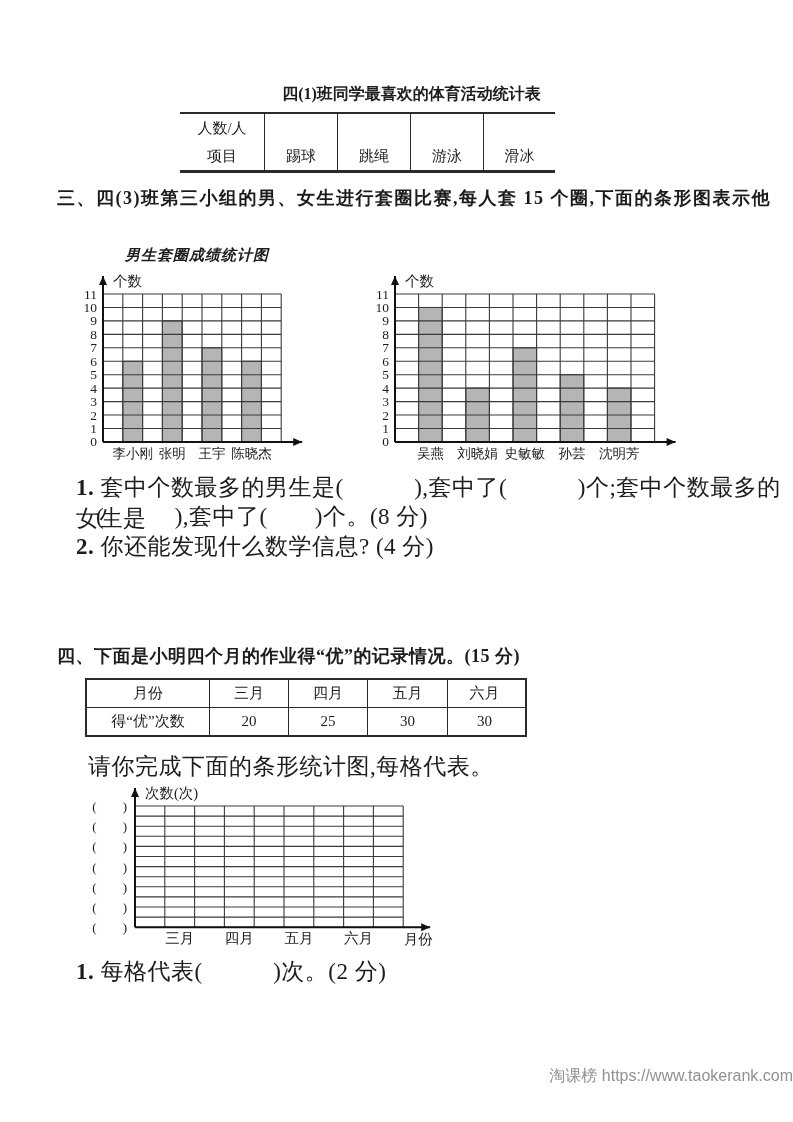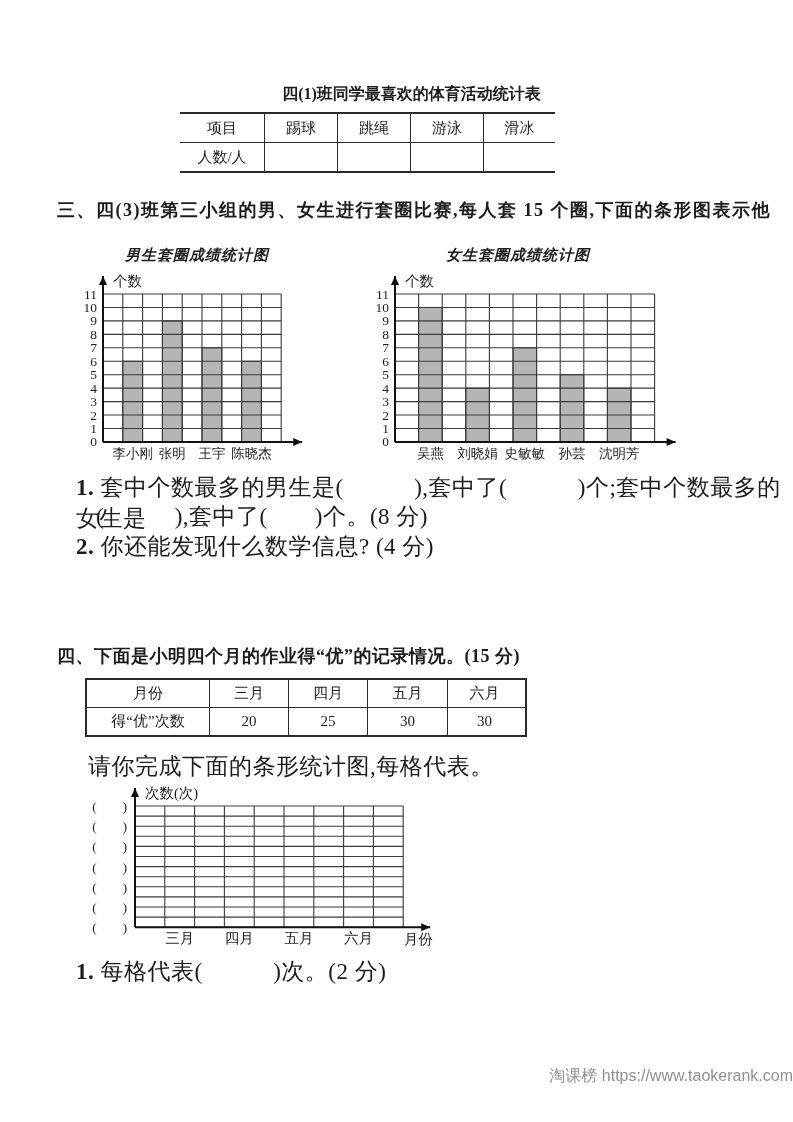--- a/index.html
+++ b/index.html
@@ -41,40 +41,39 @@
             font-family:"Liberation Sans","DejaVu Sans",sans-serif; }
 </style>
 </head>
 <body>
 
 <div class="page">
 
   <div class="abs t1-title">四(1)班同学最喜欢的体育活动统计表</div>
 
   <div class="abs tbl1">
+    <div class="row">
+      <div class="cell c0">人数/人</div>
+      <div class="cell c1"></div>
+      <div class="cell c2"></div>
+      <div class="cell c3"></div>
+      <div class="cell c4"></div>
+    </div>
     <div class="row hdr">
       <div class="cell c0">项目</div>
       <div class="cell c1">踢球</div>
       <div class="cell c2">跳绳</div>
       <div class="cell c3">游泳</div>
       <div class="cell c4">滑冰</div>
     </div>
-    <div class="row">
-      <div class="cell c0">人数/人</div>
-      <div class="cell c1"></div>
-      <div class="cell c2"></div>
-      <div class="cell c3"></div>
-      <div class="cell c4"></div>
-    </div>
   </div>
 
-  <div class="abs sec-head pre" style="left:57px; top:186px;margin-top:12px;">三、四(3)班第三小组的男、女生进行套圈比赛,每人套 15 个圈,下面的条形图表示他</div>
+  <div class="abs sec-head pre" style="left:57px; top:186px;">三、四(3)班第三小组的男、女生进行套圈比赛,每人套 15 个圈,下面的条形图表示他</div>
 
   <div class="abs chart-title" style="left:72px;  width:250px;">男生套圈成绩统计图</div>
-  <div class="abs chart-title" style="left:360px; width:316px;">女生套圈成绩统计图</div>
 
   <svg class="abs" style="left:72px; top:264px;" width="250" height="210" id="chart-boys">
       <rect x="50.8" y="97.25" width="19.8" height="80.69999999999999" fill="#b5b5b5" stroke="#3a3a3a" stroke-width="1"></rect>
       <rect x="90.4" y="56.89999999999999" width="19.8" height="121.05" fill="#b5b5b5" stroke="#3a3a3a" stroke-width="1"></rect>
       <rect x="130" y="83.8" width="19.8" height="94.14999999999999" fill="#b5b5b5" stroke="#3a3a3a" stroke-width="1"></rect>
       <rect x="169.6" y="97.25" width="19.8" height="80.69999999999999" fill="#b5b5b5" stroke="#3a3a3a" stroke-width="1"></rect>
       <line x1="31" y1="30" x2="209.20000000000002" y2="30" stroke="#3a3a3a" stroke-width="1.1"></line>
       <line x1="31" y1="43.45" x2="209.20000000000002" y2="43.45" stroke="#3a3a3a" stroke-width="1.1"></line>
       <line x1="31" y1="56.9" x2="209.20000000000002" y2="56.9" stroke="#3a3a3a" stroke-width="1.1"></line>
       <line x1="31" y1="70.35" x2="209.20000000000002" y2="70.35" stroke="#3a3a3a" stroke-width="1.1"></line>

